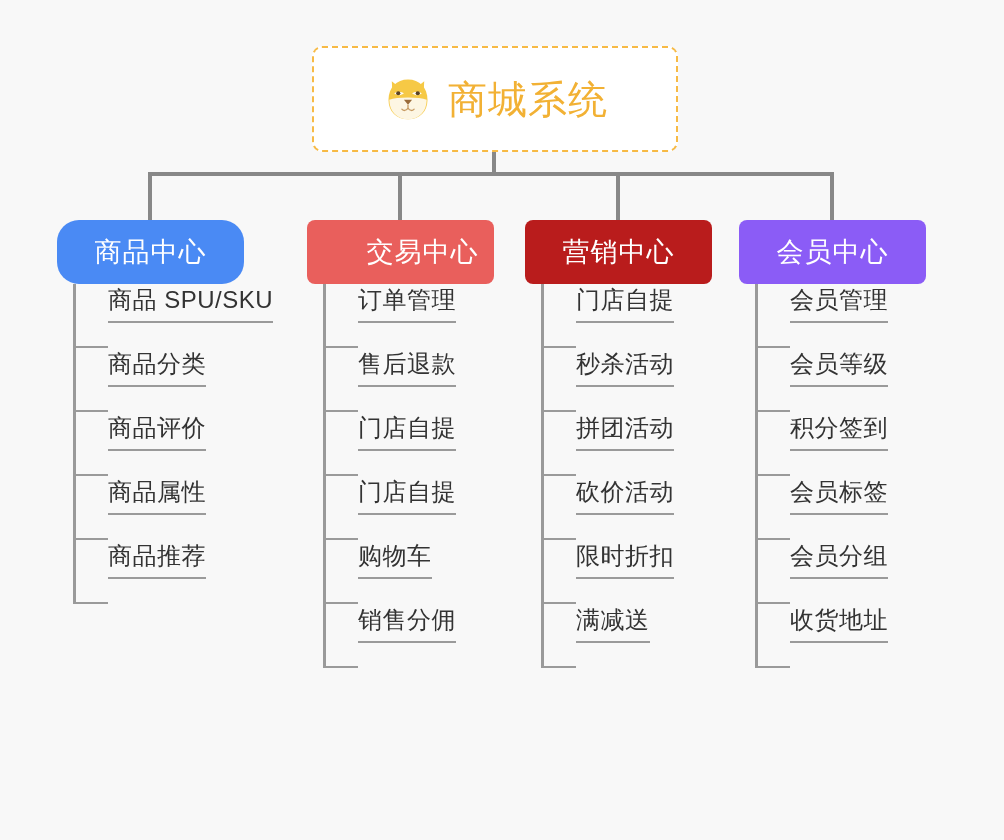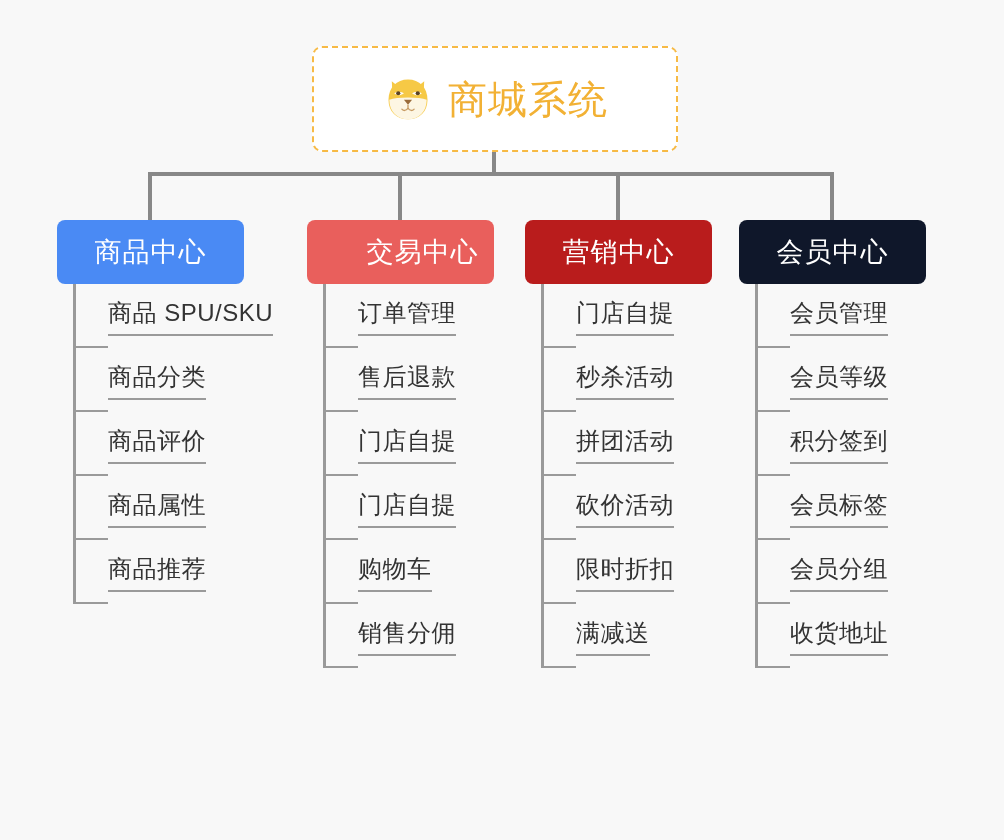--- a/index.html
+++ b/index.html
@@ -91,37 +91,37 @@
     height: 64px;
     border-radius: 8px;
     display: flex;
     align-items: center;
     justify-content: center;
     color: #ffffff;
     font-size: 27px;
     letter-spacing: 1px;
     box-sizing: border-box;
   }
-  .cat-header.w1 { width: 187px; }
+  .cat-header.w1 { width: 187px; border-radius: 22px; }
   .cat-header.w2 { width: 187px; }
   .cat-header.w3 { width: 187px; }
   .cat-header.w4 { width: 187px; }
 
   
   .items {
     position: relative;
     margin-left: 16px;
     padding-left: 0;
     border-left: 3px solid #9a9a9a;
   }
   .item {
     height: 64px;
     position: relative;
     display: flex;
-    align-items: center;
+    align-items: flex-start;
   }
   .item-label {
     display: inline-block;
     margin-left: 32px;
     padding-bottom: 5px;
     border-bottom: 2px solid #9a9a9a;
     font-size: 24px;
     color: #333333;
     white-space: nowrap;
     letter-spacing: 0.5px;
@@ -230,21 +230,21 @@
       <div class="item">
           <span class="item-label">限时折扣</span>
         </div>
       <div class="item">
           <span class="item-label">满减送</span>
         </div>
     </div>
   </div>
 
   <div class="column c4">
-    <div class="cat-header w4" style="background: #0f172a;">会员中心</div>
+    <div class="cat-header w4" style="background: #8b5cf6;">会员中心</div>
     <div class="items">
       <div class="item">
           <span class="item-label">会员管理</span>
         </div>
       <div class="item">
           <span class="item-label">会员等级</span>
         </div>
       <div class="item">
           <span class="item-label">积分签到</span>
         </div>

